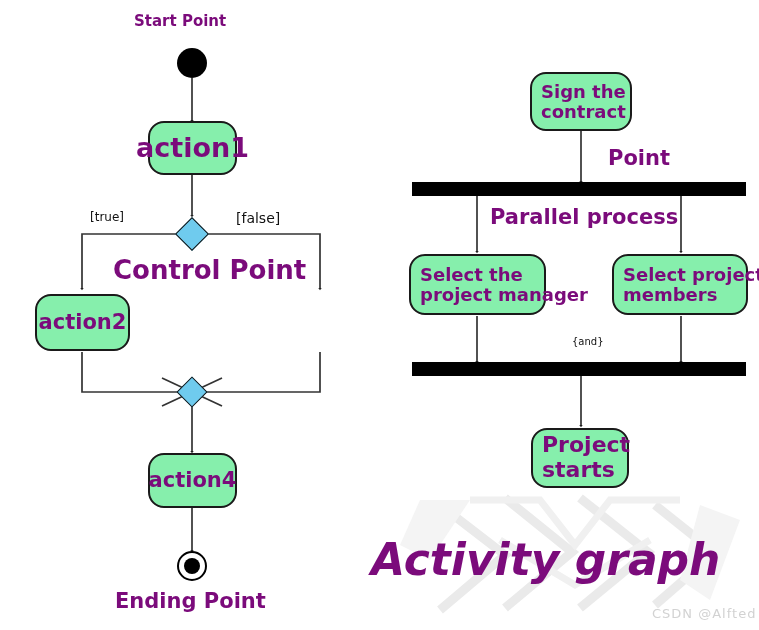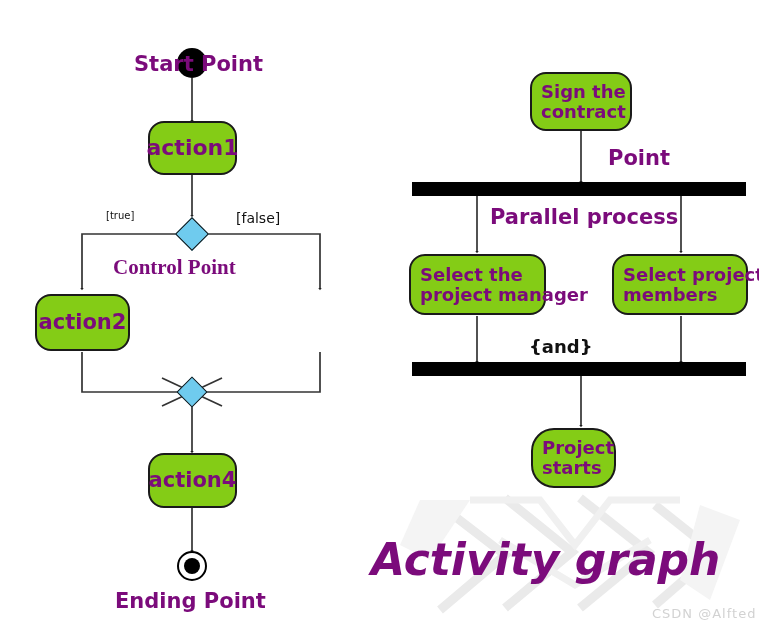--- a/index.html
+++ b/index.html
@@ -8,21 +8,21 @@
     background:#ffffff;
     font-family:"DejaVu Sans","Liberation Sans",sans-serif;
     overflow:hidden;
     position:relative;
   }
   #canvas{position:absolute;left:0;top:0;width:759px;height:630px;}
 
   
   .action{
     position:absolute;
-    background:#84cc16;
+    background:#86efac;
     border:2.5px solid #1a1a1a;
     border-radius:16px;
     box-sizing:border-box;
     color:#7B0B7B;
     font-weight:bold;
     line-height:1.12;
     white-space:nowrap;
     z-index:3;
   }
   .action .txt{
@@ -180,34 +180,34 @@
       <line x1="477" y1="196" x2="477" y2="252" marker-end="url(#ah)"></line>
       <line x1="681" y1="196" x2="681" y2="252" marker-end="url(#ah)"></line>
 
       <line x1="477" y1="316" x2="477" y2="362" marker-end="url(#ah)"></line>
       <line x1="681" y1="316" x2="681" y2="362" marker-end="url(#ah)"></line>
 
       <line x1="581" y1="376" x2="581" y2="426" marker-end="url(#ah)"></line>
     </g>
   </svg>
 
-  <div class="label" style="left:134px;top:12px;font-size:21px;margin-top:40px;">Start Point</div>
+  <div class="label" style="left:134px;top:12px;font-size:15px;">Start Point</div>
 
   <div class="startnode" style="left:177px;top:48px;"></div>
 
-  <div class="action center" style="left:148px;top:121px;width:89px;height:54px;font-size:22px;">
+  <div class="action center" style="left:148px;top:121px;width:89px;height:54px;font-size:27px;">
     <span class="txt">action1</span>
   </div>
 
-  <div class="plainlabel" style="left:106px;top:210px;font-size:10px;">[true]</div>
+  <div class="plainlabel" style="left:90px;top:210px;font-size:12px;">[true]</div>
   <div class="plainlabel" style="left:236px;top:210px;font-size:14px;">[false]</div>
 
   <div class="diamond" style="left:180px;top:222px;width:24px;height:24px;"></div>
 
-  <div class="label" style="left:113px;top:255px;font-size:21px;font-family:Liberation Serif, serif;">Control Point</div>
+  <div class="label" style="left:113px;top:255px;font-size:26px;">Control Point</div>
 
   <div class="action center" style="left:35px;top:294px;width:95px;height:57px;font-size:21px;">
     <span class="txt">action2</span>
   </div>
 
 
   <div class="diamond" style="left:181px;top:381px;width:22px;height:22px;"></div>
 
   <div class="action center" style="left:148px;top:453px;width:89px;height:55px;font-size:21px;text-align:center;">
     <span class="txt">action4</span>
@@ -231,25 +231,25 @@
   <div class="action" style="left:409px;top:254px;width:137px;height:61px;font-size:18px;">
     <span class="txt">Select the
 project manager</span>
   </div>
 
   <div class="action" style="left:612px;top:254px;width:136px;height:61px;font-size:18px;">
     <span class="txt">Select project
 members</span>
   </div>
 
-  <div class="plainlabel" style="left:529px;top:336px;font-size:18px;font-weight:bold;">{and}</div>
+  <div class="plainlabel" style="left:572px;top:336px;font-size:10px;">{and}</div>
 
   <div class="bar" style="left:412px;top:362px;width:334px;height:14px;"></div>
 
-  <div class="action" style="left:531px;top:428px;width:85px;height:60px;font-size:18px;border-radius:23px;">
+  <div class="action" style="left:531px;top:428px;width:98px;height:60px;font-size:22px;">
     <span class="txt">Project
 starts</span>
   </div>
 
   <div class="bigtitle" style="left:371px;top:534px;font-size:44px;">Activity graph</div>
 
   <div class="watermark-text" style="left:652px;top:606px;">CSDN @Alfted</div>
 
 </div>
 

